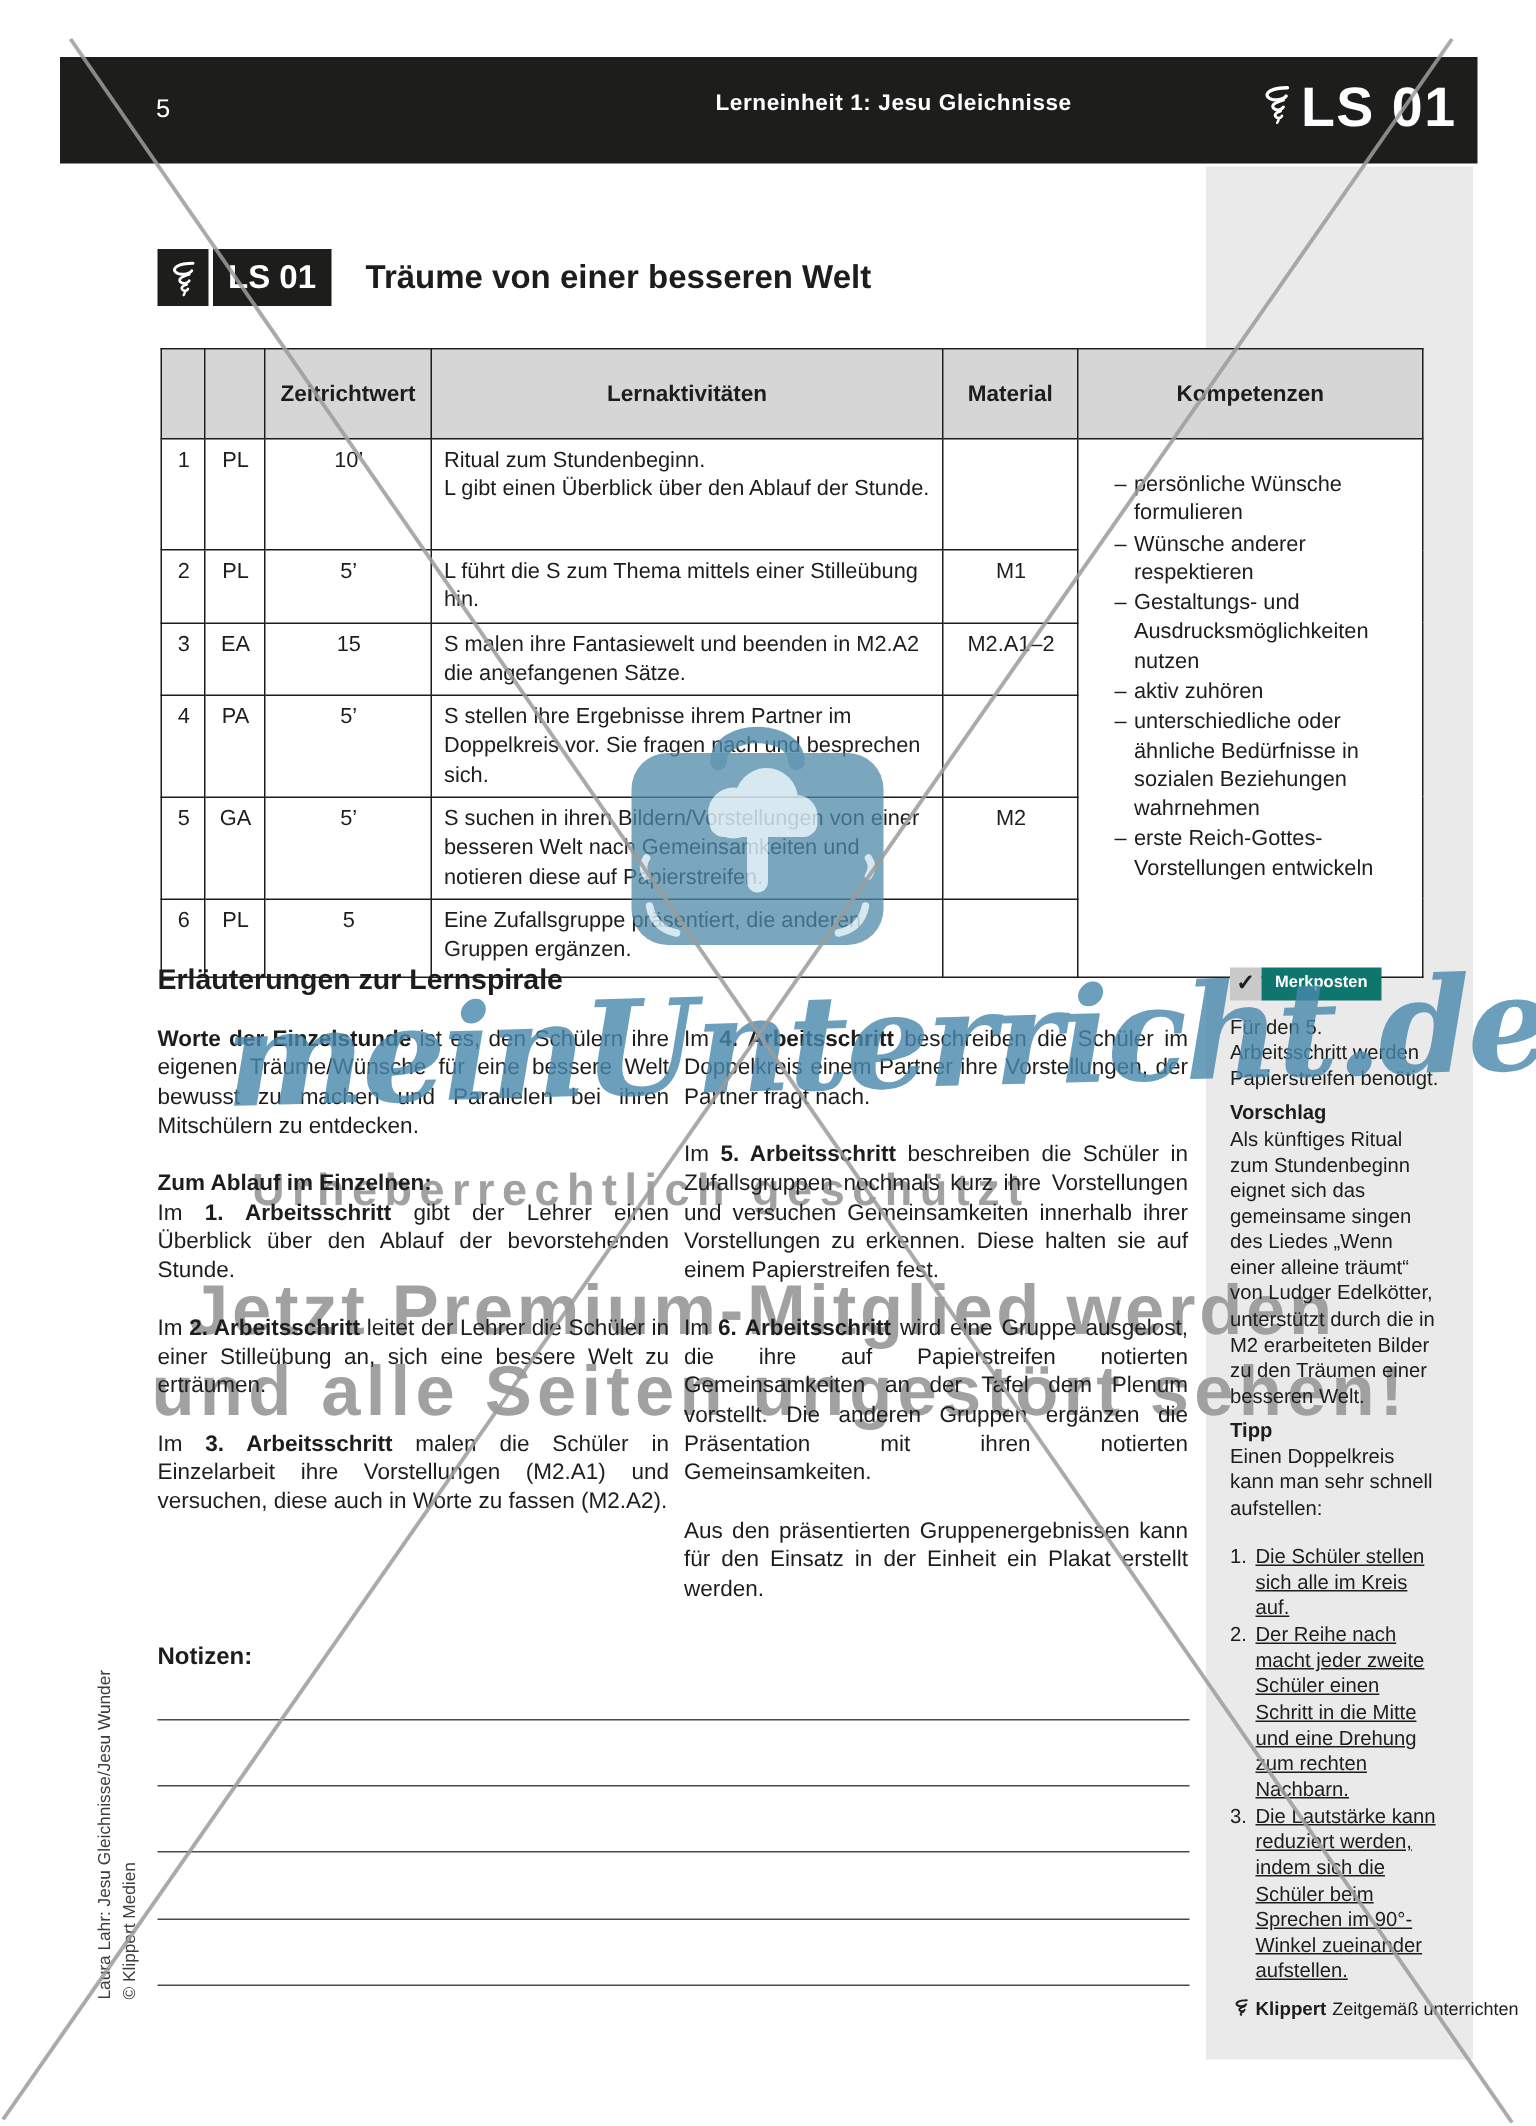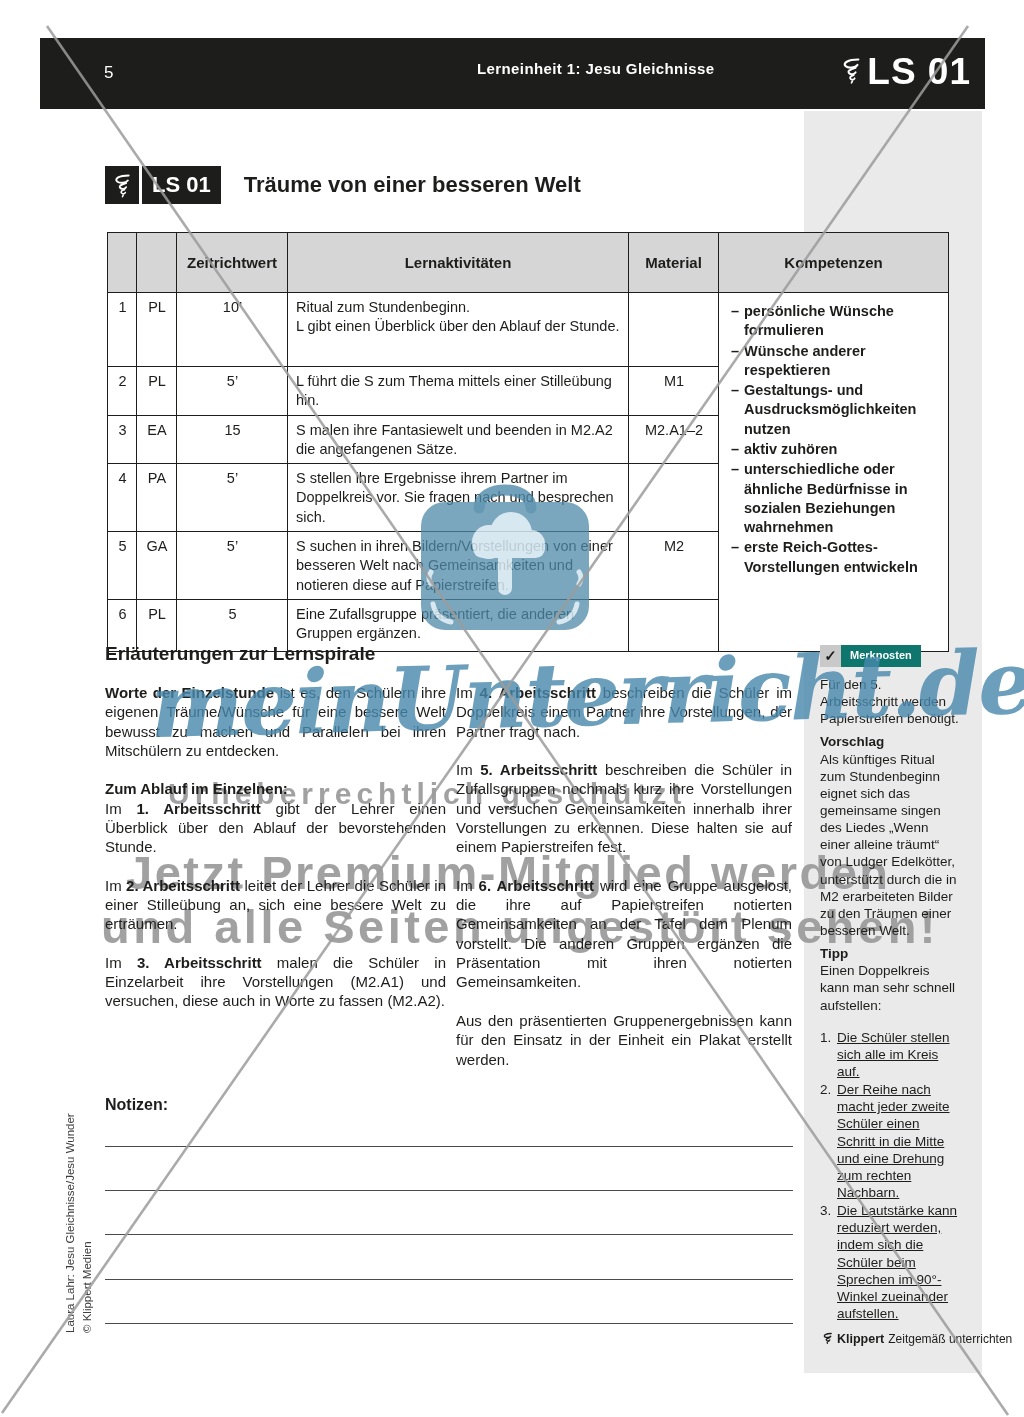--- a/index.html
+++ b/index.html
@@ -30,21 +30,21 @@
   .lesson-title { font-size:22px; font-weight:bold; margin:0 0 0 23px; align-self:center; }
 
   
   table.plan { position:absolute; left:107px; top:232px; border-collapse:collapse; table-layout:fixed; z-index:2; background:transparent; }
   table.plan th, table.plan td { border:1.4px solid #1d1d1b; background:#fff; }
   table.plan thead th { background:#d6d6d6; font-size:15px; font-weight:bold; height:31px; padding:14px 4px; }
   table.plan td { font-size:14.5px; line-height:1.33; padding:5px 7px 4px 8px; vertical-align:top; }
   td.c-nr, td.c-form, td.c-time, td.c-mat { text-align:center; padding-left:2px; padding-right:2px; }
   td.c-act { white-space:pre-line;margin-top:40px; }
   td.c-komp { padding-left:9px; }
-  td.c-komp ul { margin:4px; padding:0; list-style:none;font-weight:bold; }
+  td.c-komp ul { margin:16px; padding:0; list-style:none; }
   td.c-komp li { position:relative; padding-left:13px; margin-bottom:1px; }
   td.c-komp li::before { content:"–"; position:absolute; left:0; }
 
   
   .expl-heading { position:absolute; left:105px; top:643px; font-size:19px; font-weight:bold; margin:0; z-index:2;text-align:center; }
   .col { position:absolute; top:683px; text-align:justify; font-size:15px; line-height:1.29; z-index:2; }
   .col1 { left:105px; width:341px; }
   .col2 { left:456px; width:336px; }
   .col p { margin:0 0 19px; }
   .col p.lead { margin-bottom:0; }

